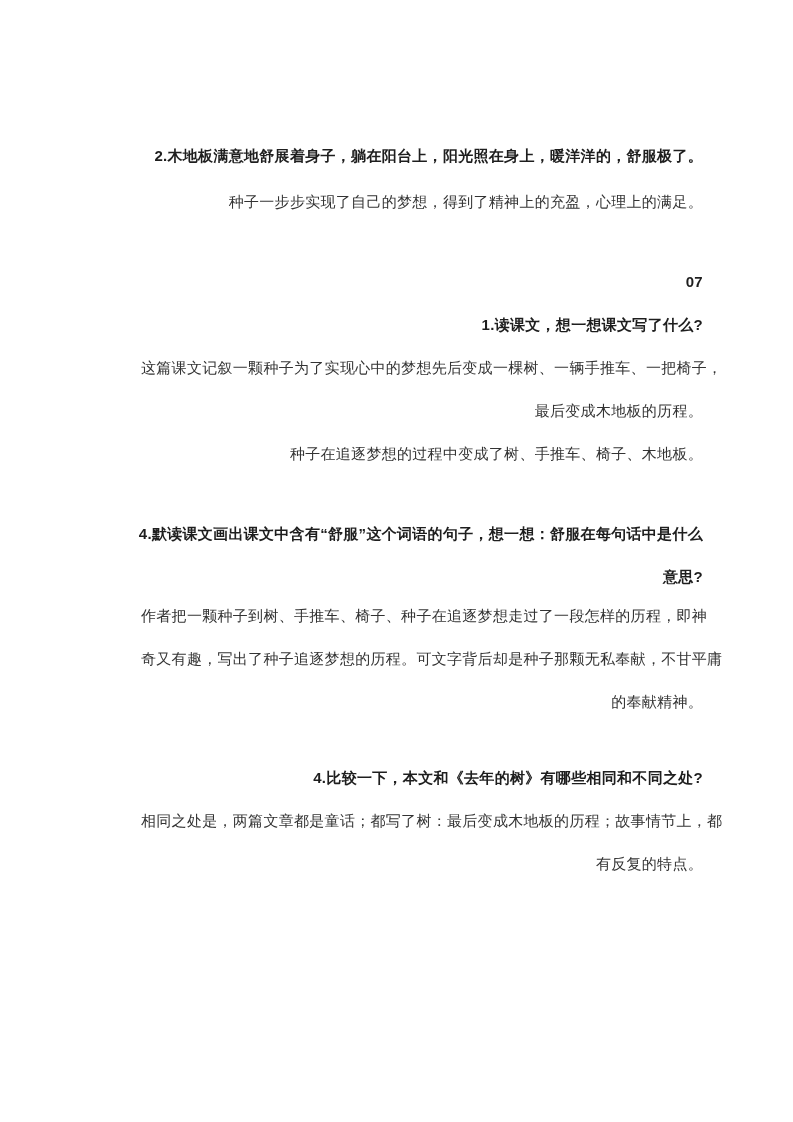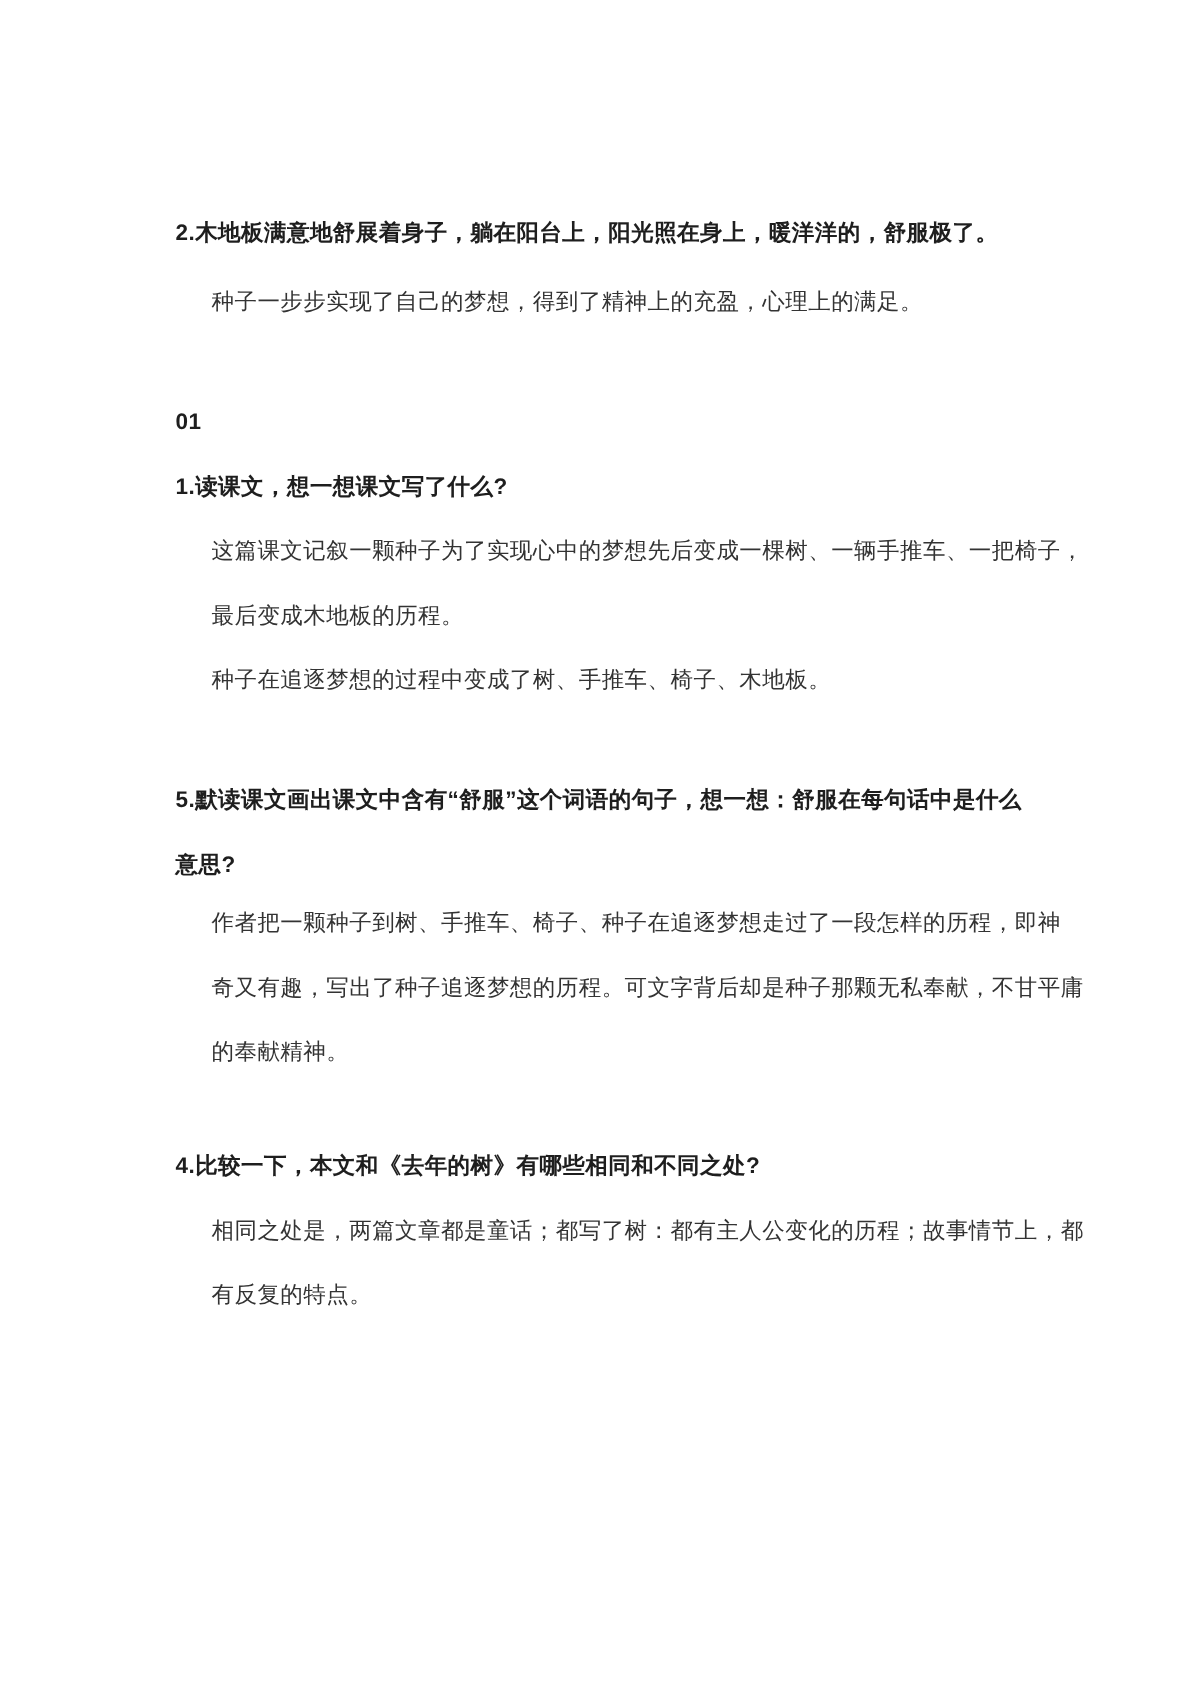--- a/index.html
+++ b/index.html
@@ -10,21 +10,21 @@
   .page {
     position: relative;
     width: 793px;
     height: 1122px;
     background: #ffffff;
     box-sizing: border-box;
     padding: 134px 90px 0 117px;
     overflow: hidden;
     font-family: "Liberation Sans", sans-serif;
   }
-  .block { margin: 0; }
+  .block { margin: 0; text-align: right; }
   .line {
     font-size: 15px;
     line-height: 43px;
     white-space: nowrap;
     letter-spacing: 0.3px;
   }
   .block.bold .line {
     font-weight: 700;
     color: #1e1e1e;
   }
@@ -45,51 +45,51 @@
 
   <div class="block bold">
     <div class="line">2.木地板满意地舒展着身子，躺在阳台上，阳光照在身上，暖洋洋的，舒服极了。</div>
   </div>
 
   <div class="block regular gap-sm">
     <div class="line">种子一步步实现了自己的梦想，得到了精神上的充盈，心理上的满足。</div>
   </div>
 
   <div class="block bold gap-lg">
-    <div class="line">01</div>
+    <div class="line">07</div>
   </div>
 
 
   <div class="block bold">
     <div class="line">1.读课文，想一想课文写了什么?</div>
   </div>
 
   <div class="block regular">
     <div class="line">这篇课文记叙一颗种子为了实现心中的梦想先后变成一棵树、一辆手推车、一把椅子，</div>
     <div class="line">最后变成木地板的历程。</div>
   </div>
 
 
   <div class="block regular">
     <div class="line">种子在追逐梦想的过程中变成了树、手推车、椅子、木地板。</div>
   </div>
 
   <div class="block bold gap-lg">
-    <div class="line">5.默读课文画出课文中含有“舒服”这个词语的句子，想一想：舒服在每句话中是什么</div>
+    <div class="line">4.默读课文画出课文中含有“舒服”这个词语的句子，想一想：舒服在每句话中是什么</div>
     <div class="line">意思?</div>
   </div>
 
   <div class="block regular tight">
     <div class="line">作者把一颗种子到树、手推车、椅子、种子在追逐梦想走过了一段怎样的历程，即神</div>
     <div class="line">奇又有趣，写出了种子追逐梦想的历程。可文字背后却是种子那颗无私奉献，不甘平庸</div>
     <div class="line">的奉献精神。</div>
   </div>
 
   <div class="block bold gap-md">
     <div class="line">4.比较一下，本文和《去年的树》有哪些相同和不同之处?</div>
   </div>
 
   <div class="block regular">
-    <div class="line">相同之处是，两篇文章都是童话；都写了树：都有主人公变化的历程；故事情节上，都</div>
+    <div class="line">相同之处是，两篇文章都是童话；都写了树：最后变成木地板的历程；故事情节上，都</div>
     <div class="line">有反复的特点。</div>
   </div>
 
 </div>
 
 </body></html>

